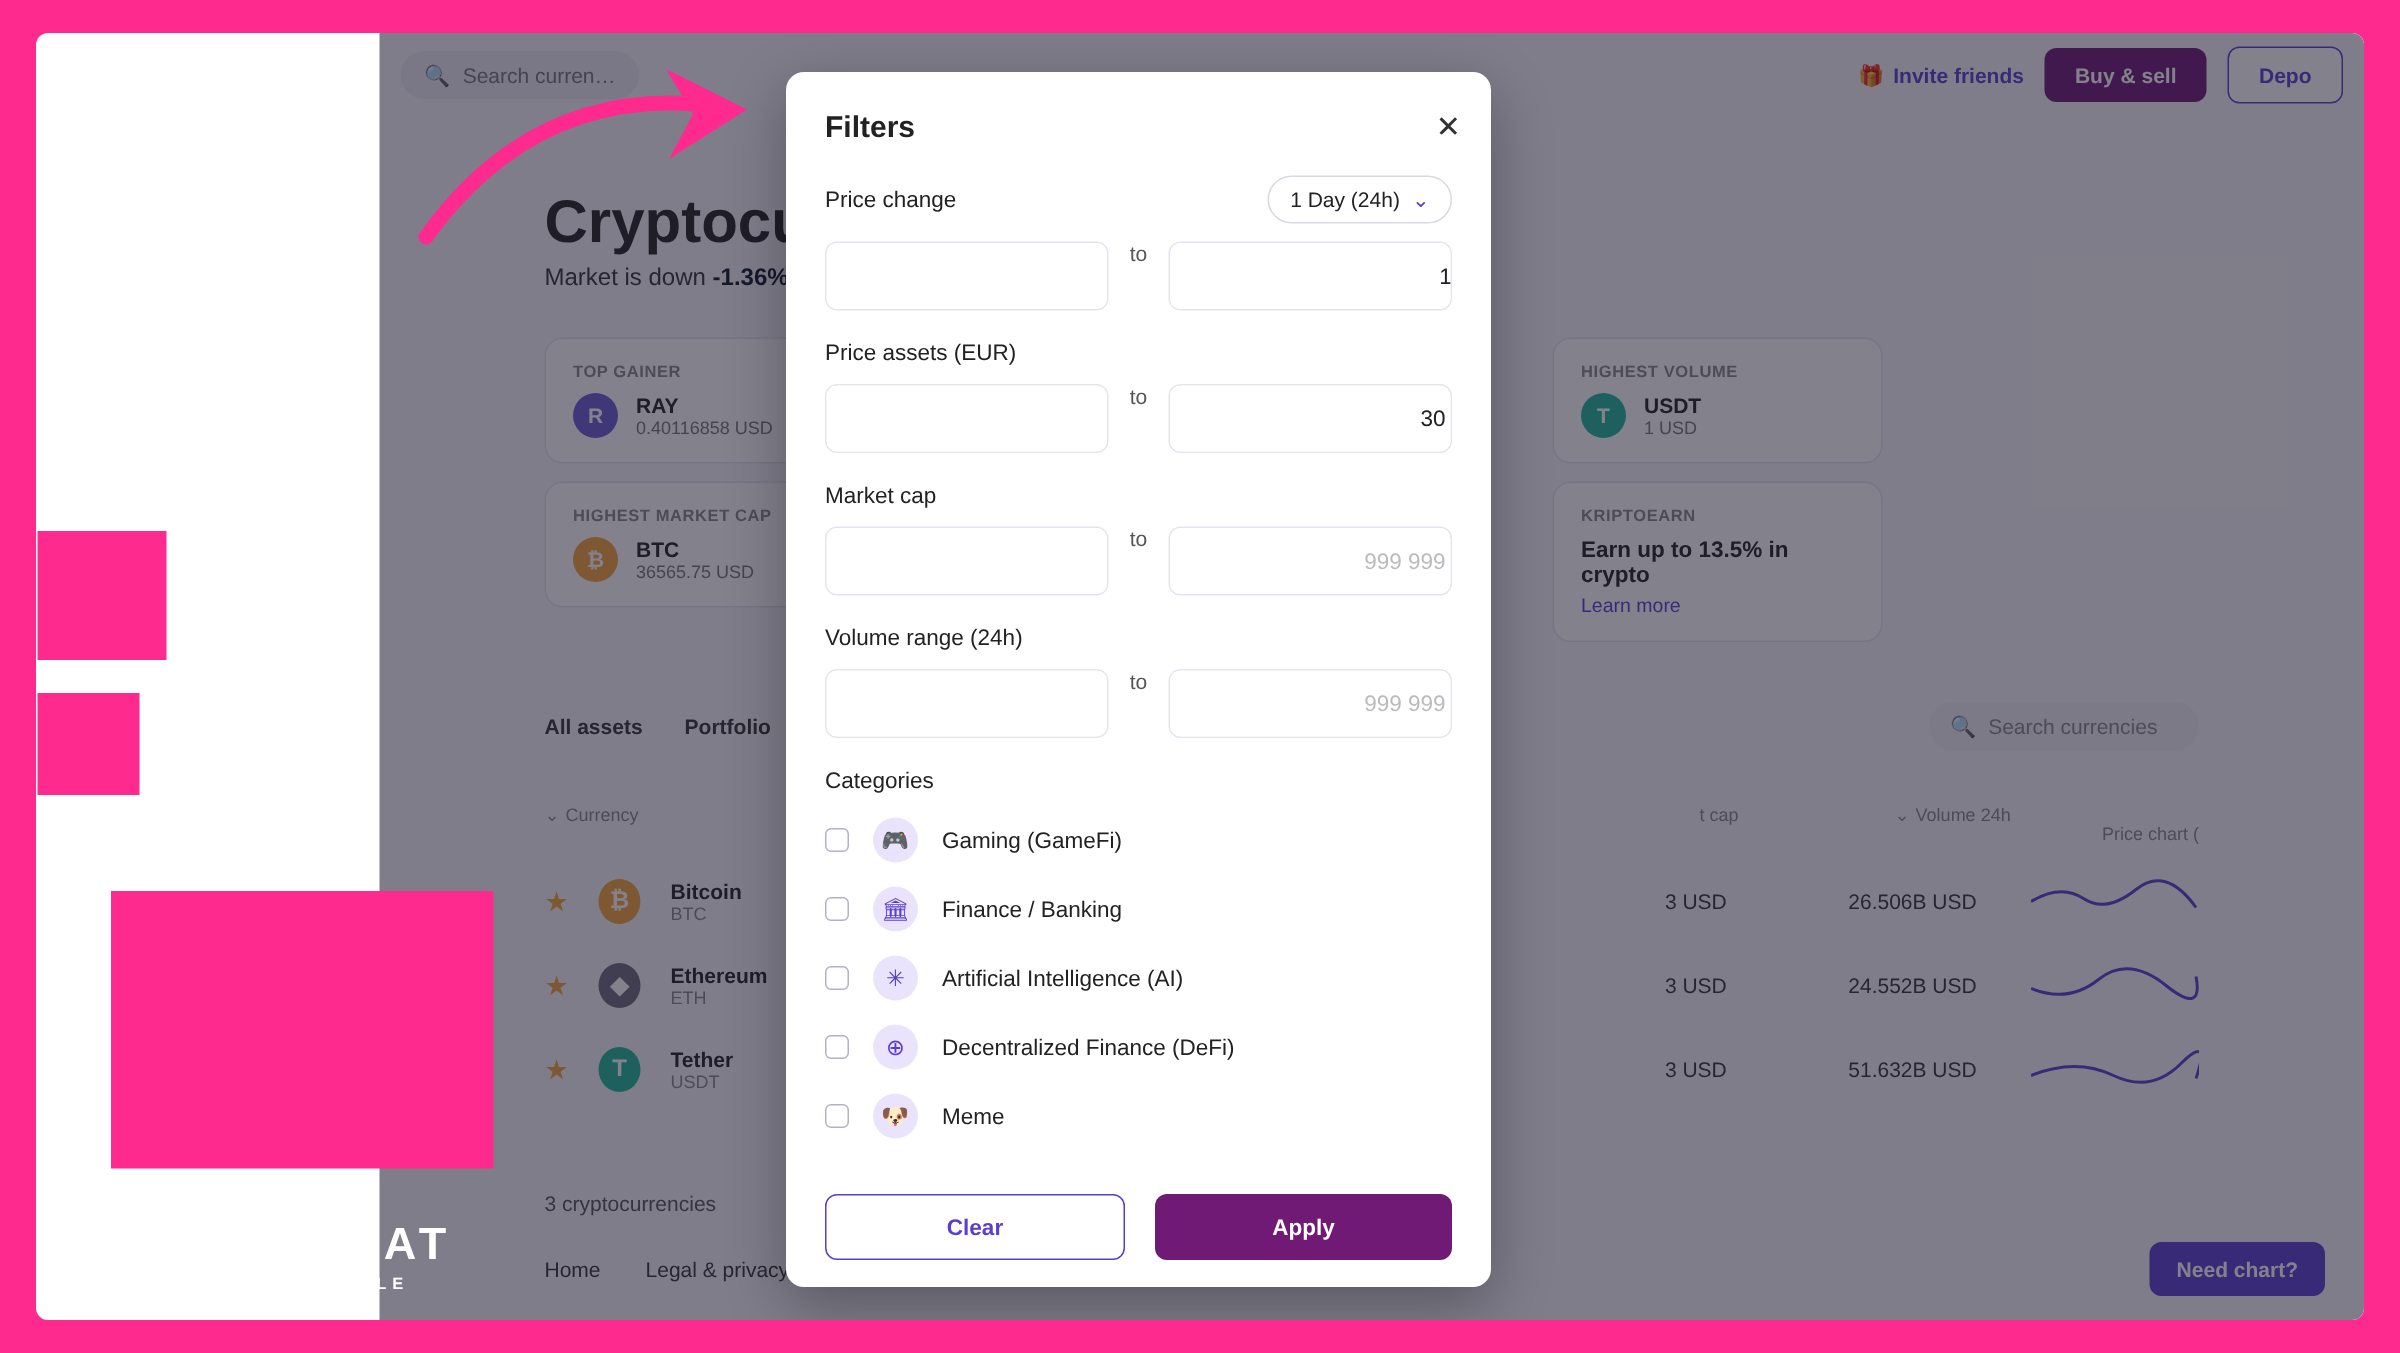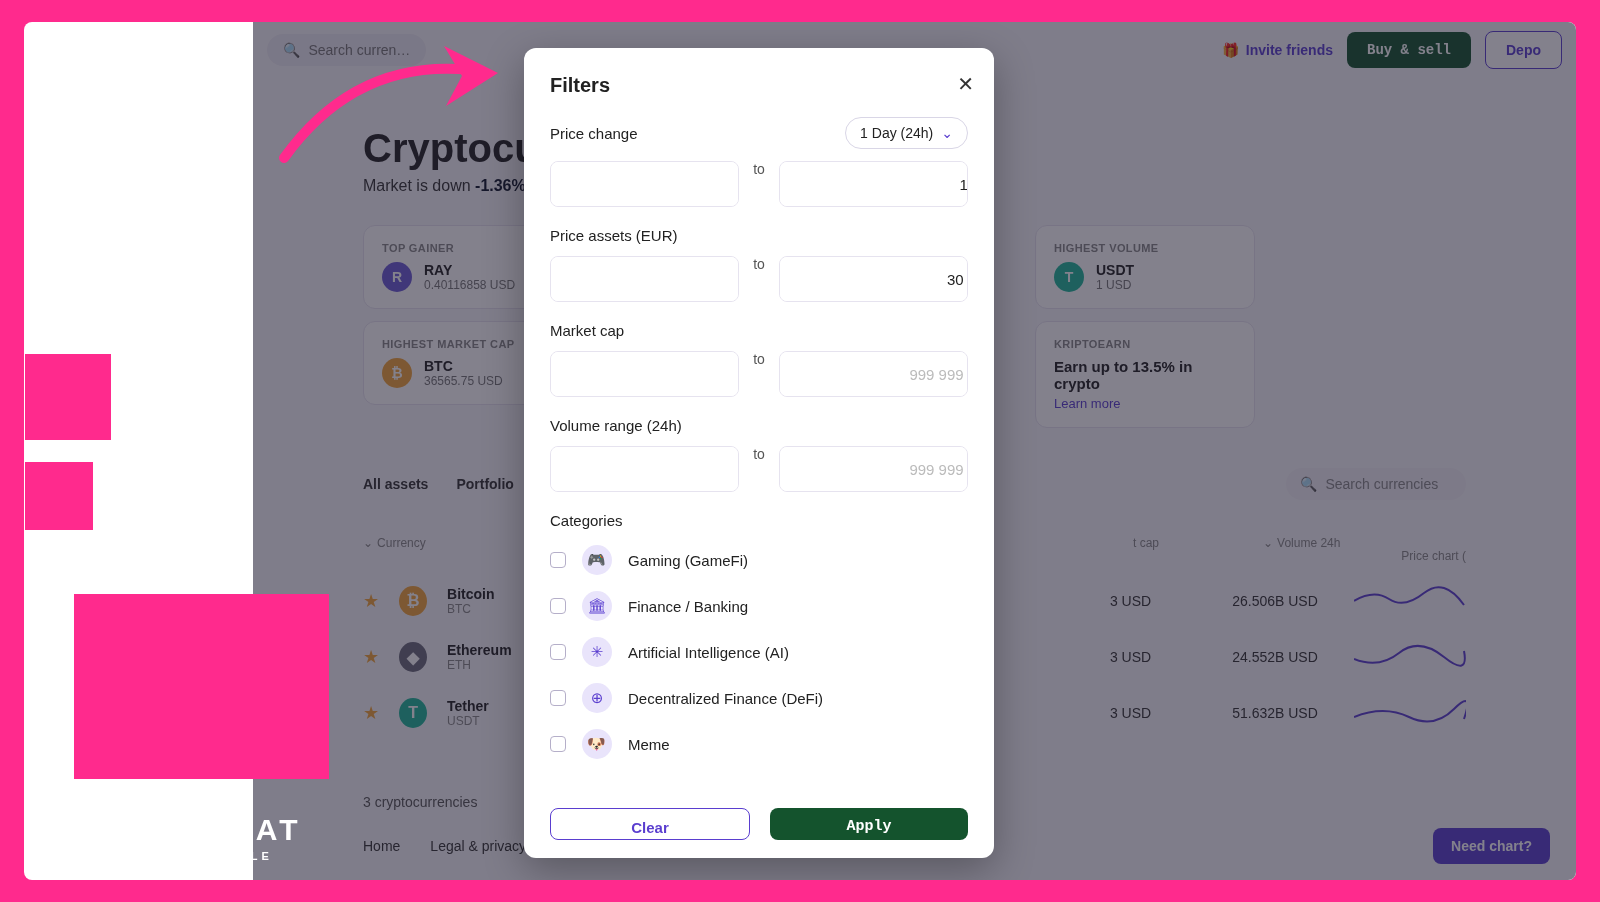--- a/index.html
+++ b/index.html
@@ -4,21 +4,21 @@
 <style>
   *{box-sizing:border-box;margin:0;padding:0;font-family:Arial,Helvetica,sans-serif;}
   body{width:1600px;height:902px;background:#ff2a8d;position:relative;overflow:hidden;}
   .outer-frame{position:absolute;left:24px;top:22px;right:24px;bottom:22px;background:#fff;border-radius:8px;overflow:hidden;}
   .app{position:absolute;left:229px;right:0;top:0;bottom:0;background:#f7f7fa;}
   .topbar{height:56px;display:flex;align-items:center;padding:0 14px;gap:14px;}
   .search-pill{display:flex;align-items:center;gap:8px;background:#eceaf3;border-radius:22px;padding:8px 16px;color:#777;font-size:14px;}
   .spacer{flex:1;}
   .invite{display:flex;align-items:center;gap:6px;color:#5a3ecf;font-weight:600;font-size:14px;}
   .btn{border-radius:8px;padding:10px 20px;font-weight:700;font-size:14px;cursor:pointer;border:none;}
-  .btn.primary{background:#14532d;color:#fff;font-family:Liberation Mono, monospace;}
+  .btn.primary{background:#701a75;color:#fff;}
   .btn.secondary{background:#fff;border:1.5px solid #5a3ecf;color:#5a3ecf;}
   .page-title{font-size:40px;font-weight:800;color:#222;margin:48px 0 6px 0;padding-left:110px;}
   .subtitle{font-size:16px;color:#333;padding-left:110px;}
   .pct-down{color:#0f172a;font-weight:600;}
   .cards-row{display:flex;gap:16px;margin:30px 0 0 110px;}
   .card{background:#fff;border:1px solid #e6e3ef;border-radius:12px;padding:16px 18px;width:330px;min-height:80px;}
   .card.promo-card{width:220px;}
   .card .label{font-size:11px;letter-spacing:.4px;color:#888;font-weight:600;margin-bottom:8px;}
   .coin-row{display:flex;align-items:center;gap:12px;}
   .coin-badge{width:30px;height:30px;border-radius:50%;display:flex;align-items:center;justify-content:center;color:#fff;font-size:14px;font-weight:700;}
@@ -60,21 +60,21 @@
   .range-row{display:flex;align-items:flex-start;gap:14px;margin-top:12px;}
   .input-box{flex:1;display:flex;align-items:center;border:1px solid #e6e3ef;border-radius:8px;overflow:hidden;height:46px;}
   .input-box input{flex:1;border:none;outline:none;text-align:right;padding:0 14px;font-size:15px;color:#222;height:100%;}
   .input-box input::placeholder{color:#bbb;}
   .to-lbl{font-size:14px;color:#555;}
   .cat-row{display:flex;align-items:center;gap:16px;margin-top:16px;}
   .chk{width:16px;height:16px;border:1.5px solid #b5afc9;border-radius:4px;cursor:pointer;}
   .cat-icon{width:30px;height:30px;border-radius:50%;background:#e9e4fb;color:#5a3ecf;display:flex;align-items:center;justify-content:center;font-size:15px;}
   .cat-label{font-size:15px;color:#222;}
   .modal-footer{display:flex;gap:20px;margin-top:auto;}
-  .modal-footer .btn{flex:1;height:32px;font-size:15px;}
+  .modal-footer .btn{flex:1;height:44px;font-size:15px;}
   
   .arrow-overlay{position:absolute;left:276px;top:28px;z-index:30;pointer-events:none;}
   .kriptomat-logo{position:absolute;left:44px;bottom:40px;color:#fff;z-index:30;}
   .logo-row{display:flex;align-items:center;gap:10px;}
   .logo-mark{width:36px;height:36px;}
   .logo-text{font-size:30px;font-weight:700;letter-spacing:4px;}
   .logo-sub{font-size:11px;letter-spacing:4px;margin-left:46px;margin-top:2px;font-weight:600;}
   .pink-block1{position:absolute;left:25px;top:354px;width:86px;height:86px;background:#ff2a8d;z-index:25;}
   .pink-block2{position:absolute;left:25px;top:462px;width:68px;height:68px;background:#ff2a8d;z-index:25;}
   .pink-block3{position:absolute;left:74px;top:594px;width:255px;height:185px;background:#ff2a8d;z-index:25;}

